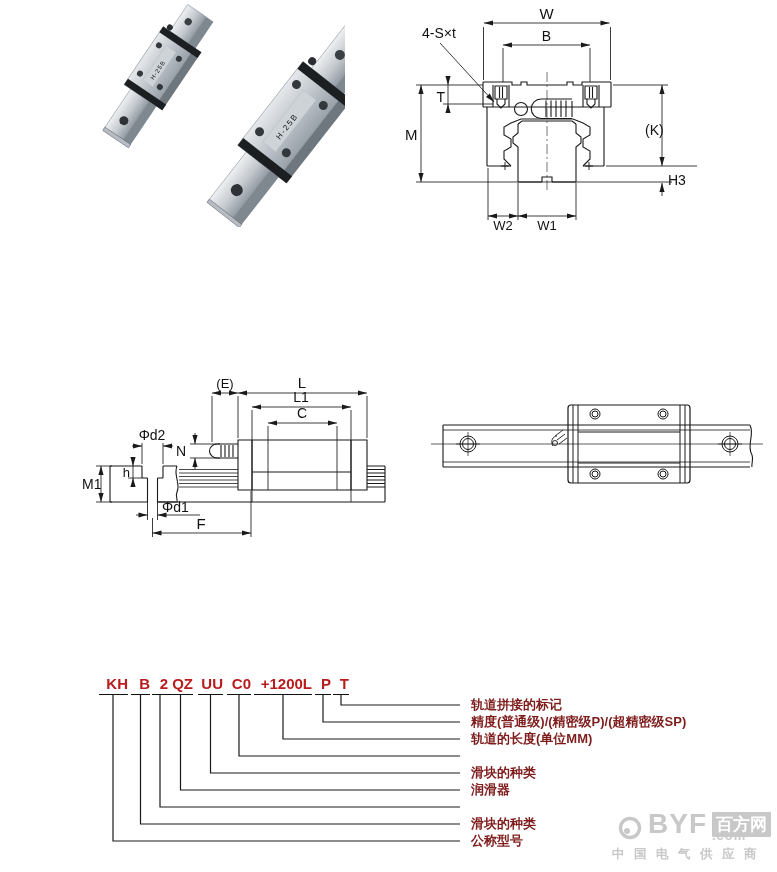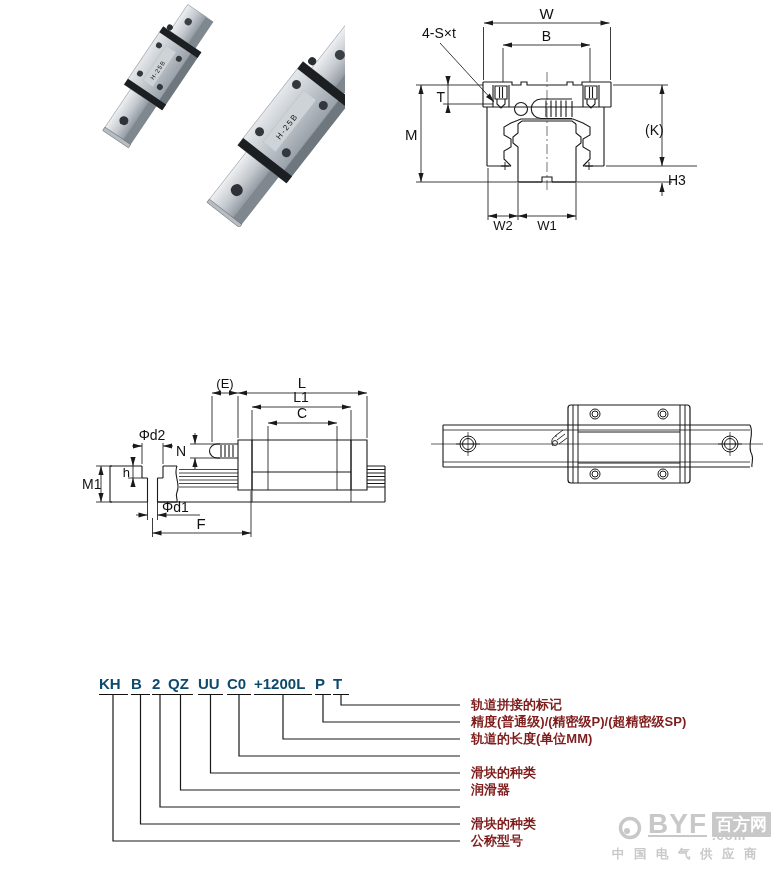--- a/index.html
+++ b/index.html
@@ -2,26 +2,26 @@
 <html><head>
 <meta charset="utf-8">
 <style>
   html,body{margin:0;padding:0;background:#fff;}
   #page{position:relative;width:777px;height:872px;background:#ffffff;overflow:hidden;
         font-family:"Liberation Sans","DejaVu Sans",sans-serif;color:#111;}
   #page svg{position:absolute;display:block;}
   svg text{font-family:"Liberation Sans","DejaVu Sans",sans-serif;fill:#111;}
   .heading{position:absolute;left:28px;top:618px;font-size:23px;font-weight:bold;
            letter-spacing:1px;color:#000;}
-  .code{position:absolute;top:675px;height:19px;line-height:18px;text-align:left;
-        font-size:15px;font-weight:600;border-bottom:1.6px solid #111;color:#0c4a6e;}
+  .code{position:absolute;top:675px;height:19px;line-height:18px;text-align:right;
+        font-size:15px;font-weight:600;border-bottom:1.6px solid #111;color:#b91c1c;}
   .mlabel{position:absolute;left:471px;height:18px;line-height:18px;font-size:13px;
           font-weight:600;color:#7f1d1d;white-space:nowrap;}
   .wm{position:absolute;left:608px;top:806px;width:168px;height:62px;color:#c8c8c8;}
-  .wm .brand{position:absolute;left:40px;top:2px;font-size:28px;font-weight:800;letter-spacing:1px;text-decoration:underline;}
+  .wm .brand{position:absolute;left:40px;top:2px;font-size:28px;font-weight:800;letter-spacing:1px;}
   .wm .suffix{position:absolute;left:104px;top:22px;font-size:13px;font-weight:700;letter-spacing:1px;}
   .wm .badge{position:absolute;left:104px;top:6px;background:#c8c8c8;color:#fff;
              font-size:17px;font-weight:700;padding:1px 4px;border-radius:1px;}
   .wm .tagline{position:absolute;left:4px;top:40px;font-size:12.5px;letter-spacing:9.5px;
                font-weight:600;white-space:nowrap;}
 </style>
 </head>
 <body>
 
 <div id="page">

